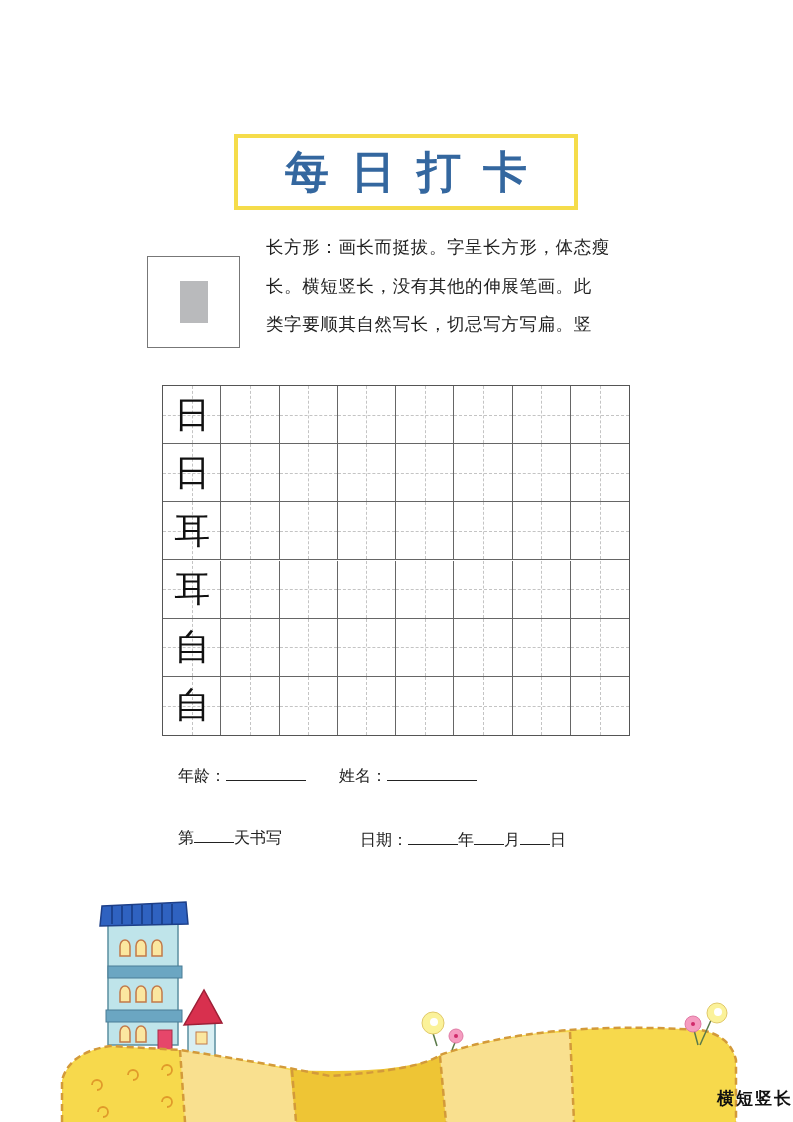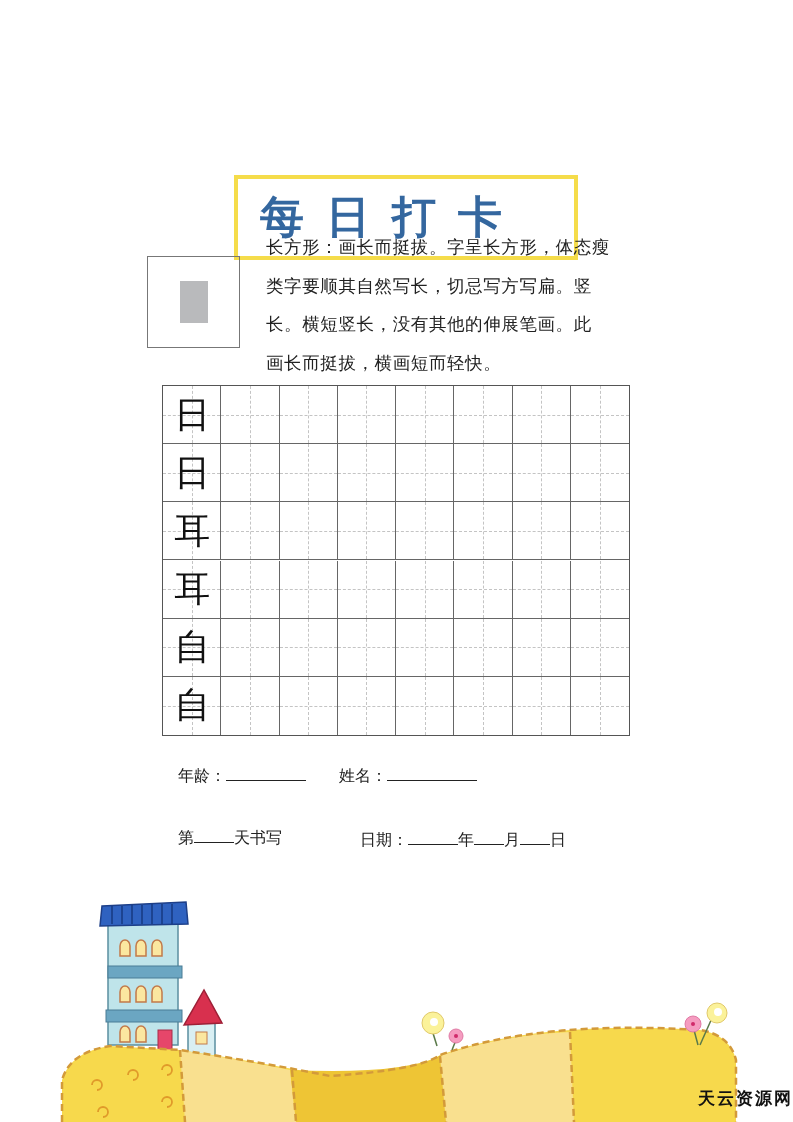--- a/index.html
+++ b/index.html
@@ -1,17 +1,17 @@
 <!DOCTYPE html>
 <html><head>
 <meta charset="utf-8">
 <style>
   html, body { margin:0; padding:0; }
   body { width:793px; height:1122px; background:#ffffff; position:relative; overflow:hidden; font-family:"DejaVu Serif","Liberation Serif",serif; color:#222; }
-  .title-box { position:absolute; left:234px; top:134px; width:344px; height:85px; border:4px solid #f5dc4a; box-sizing:border-box; display:flex; align-items:center; justify-content:flex-start;margin-top:41px; }
+  .title-box { position:absolute; left:234px; top:134px; width:344px; height:76px; border:4px solid #f5dc4a; box-sizing:border-box; display:flex; align-items:center; justify-content:center; }
   .title-text { font-family:"DejaVu Sans","Liberation Sans",sans-serif; font-weight:bold; font-size:44px; letter-spacing:22px; color:#34679f; padding-left:22px; }
   .sample-box { position:absolute; left:147px; top:256px; width:93px; height:92px; border:1px solid #777; box-sizing:border-box; }
   .sample-inner { position:absolute; left:32px; top:24px; width:28px; height:42px; background:#b9babc; }
   .desc { position:absolute; left:266px; top:228px; width:368px; font-size:17.5px; line-height:38.5px; color:#222; letter-spacing:0.6px; }
   .grid { position:absolute; left:162px; top:385px; width:468px; height:351px; border:1px solid #555; box-sizing:border-box; }
   .row { position:absolute; left:0; width:100%; height:58.5px; }
   .cell { position:absolute; top:0; width:58.5px; height:58.5px; box-sizing:border-box; border-right:1px solid #666; border-bottom:1px solid #666; }
   .cell::before { content:""; position:absolute; left:50%; top:0; bottom:0; border-left:1px dashed #c4c4c4; }
   .cell::after { content:""; position:absolute; top:50%; left:0; right:0; border-top:1px dashed #c4c4c4; }
   .char { position:absolute; left:0; top:0; width:58px; height:58px; display:flex; align-items:center; justify-content:center; font-family:"DejaVu Serif","Liberation Serif",serif; font-size:36px; color:#111; z-index:2; }
@@ -26,23 +26,22 @@
 <div class="title-box">
   <span class="title-text">每日打卡</span>
 </div>
 
 <div class="sample-box">
   <div class="sample-inner"></div>
 </div>
 
 <div class="desc">
   <div>长方形：画长而挺拔。字呈长方形，体态瘦</div>
+  <div>长。横短竖长，没有其他的伸展笔画。此</div>
   <div>类字要顺其自然写长，切忌写方写扁。竖</div>
-  <div>长。横短竖长，没有其他的伸展笔画。此</div>
-  <div>画长而挺拔，横画短而轻快。</div>
 </div>
 
 <div class="grid" id="grid">
     <div class="row" style="top: 0px; height: 58.1667px;">
       <div class="cell" style="left: 0px; width: 58.25px; height: 58.1667px;">
         <span class="char" style="width: 58.25px; height: 58.1667px;">日</span>
       </div>
       <div class="cell" style="left: 58.25px; width: 58.25px; height: 58.1667px;"></div>
       <div class="cell" style="left: 116.5px; width: 58.25px; height: 58.1667px;"></div>
       <div class="cell" style="left: 174.75px; width: 58.25px; height: 58.1667px;"></div>
@@ -189,14 +188,14 @@
       <circle cx="456" cy="156" r="7" fill="#f59cc0" stroke="#e07aa4"></circle>
         <circle cx="456" cy="156" r="2" fill="#d02a6a"></circle>
       <line x1="698" y1="165" x2="694" y2="150" stroke="#5a7a4a" stroke-width="1.5"></line>
       <line x1="700" y1="165" x2="712" y2="138" stroke="#5a7a4a" stroke-width="1.5"></line>
       <circle cx="693" cy="144" r="8" fill="#f59cc0" stroke="#e07aa4"></circle>
         <circle cx="693" cy="144" r="2" fill="#d02a6a"></circle>
       <circle cx="717" cy="133" r="10" fill="#fbf29a" stroke="#e1c96a"></circle>
         <circle cx="718" cy="132" r="4" fill="#fff"></circle>
     </g>
   </svg>
-  <div class="watermark">天云资源网</div>
+  <div class="watermark">横短竖长</div>
 </div>
 
 </body></html>

